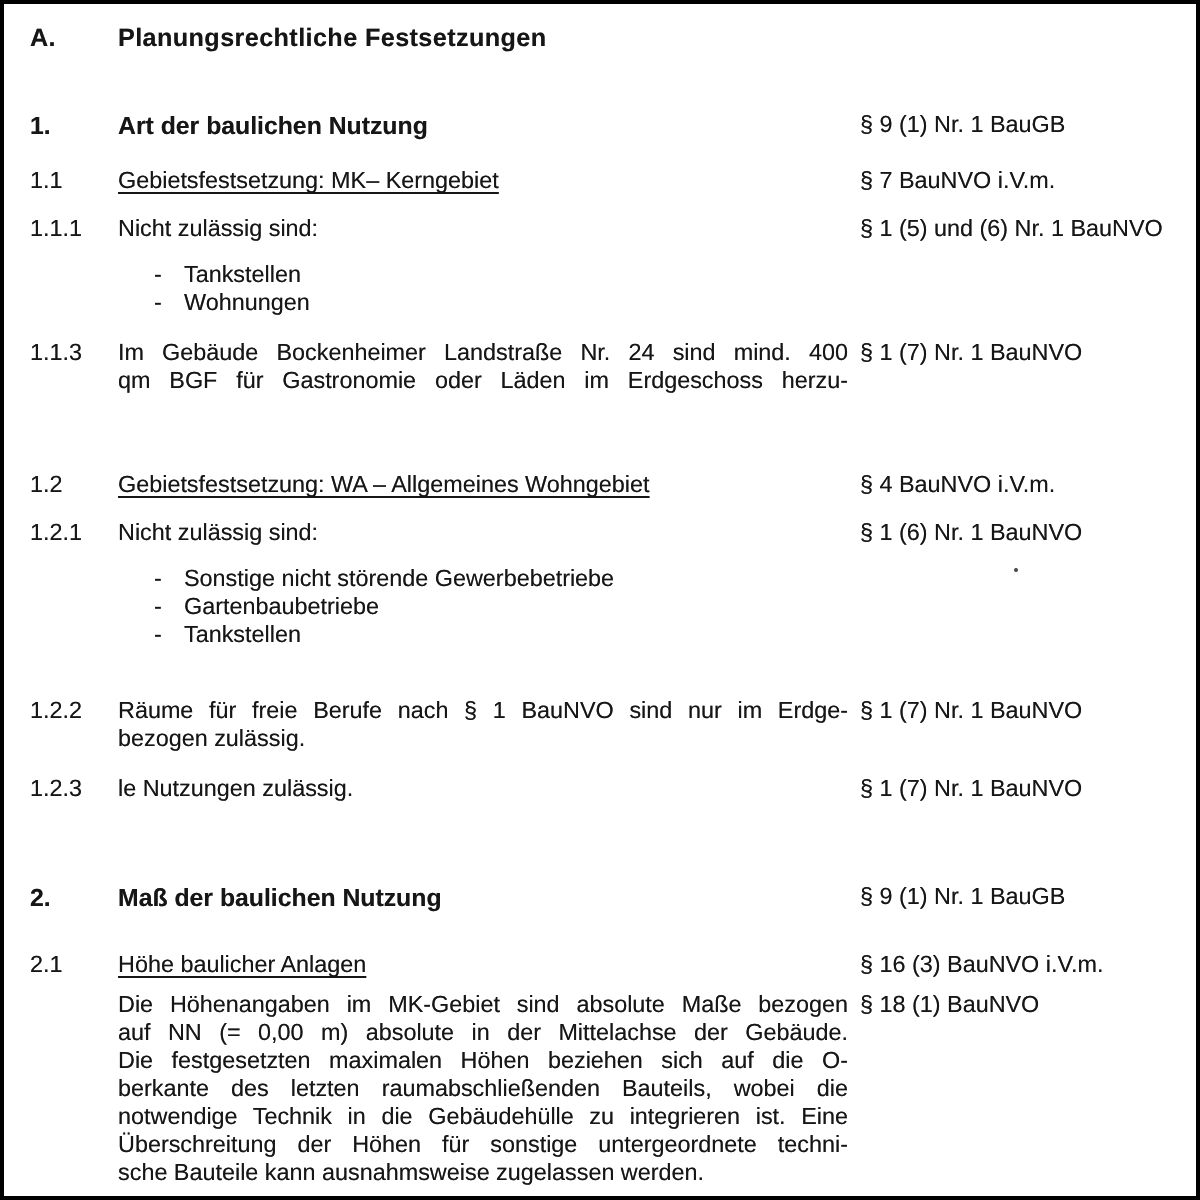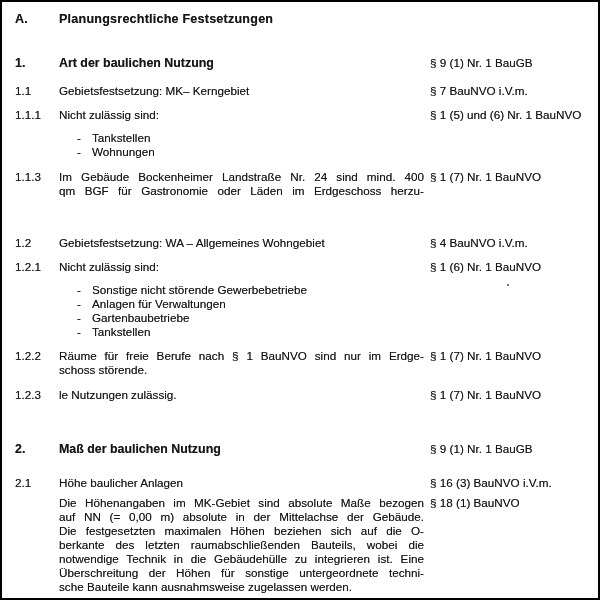--- a/index.html
+++ b/index.html
@@ -16,21 +16,21 @@
     color: #161616;
     overflow: hidden;
     text-shadow: 0 0 0.3px rgba(0,0,0,0.55);
   }
   .row { position: absolute; left: 0; width: 100%; }
   .num  { position: absolute; left: 13px; top: 0; white-space: nowrap; }
   .body { position: absolute; left: 57px; top: 0; width: 365px; }
   .ref  { position: absolute; left: 428px; top: 0; white-space: nowrap; }
   .bold { font-weight: bold; font-size: 12.4px; }
   .hd   { font-size: 12.6px; font-weight: bold; letter-spacing: 0.2px; }
-  .u    { text-underline-offset: 2px; }
+  .u    { text-decoration: underline; text-underline-offset: 2px; }
   .jl   { text-align: justify; text-align-last: justify; }
   .bullets { position: absolute; left: 75px; top: 0; }
   .bl   { white-space: nowrap; }
   .dash { display: inline-block; width: 15px; }
   .speck {
     position: absolute; left: 505px; top: 282px;
     width: 2px; height: 2px; background: #444; border-radius: 50%;
   }
 </style>
 </head>
@@ -85,33 +85,32 @@
 
   <div class="row" style="top:258px">
     <div class="num">1.2.1</div>
     <div class="body">Nicht zulässig sind:</div>
     <div class="ref">§ 1 (6) Nr. 1 BauNVO</div>
   </div>
 
   <div class="row" style="top:281px">
     <div class="bullets">
       <div class="bl"><span class="dash">-</span><span>Sonstige nicht störende Gewerbebetriebe</span></div>
-      <div class="bl"><span class="dash">-</span><span>Anlagen für Verwaltungen</span></div>
       <div class="bl"><span class="dash">-</span><span>Gartenbaubetriebe</span></div>
       <div class="bl"><span class="dash">-</span><span>Tankstellen</span></div>
     </div>
   </div>
 
   <div class="speck"></div>
 
   <div class="row" style="top:347px">
     <div class="num">1.2.2</div>
     <div class="body">
       <div class="jl">Räume für freie Berufe nach § 1 BauNVO sind nur im Erdge-</div>
-      <div>schoss störende.</div>
+      <div>bezogen zulässig.</div>
     </div>
     <div class="ref">§ 1 (7) Nr. 1 BauNVO</div>
   </div>
 
   <div class="row" style="top:386px">
     <div class="num">1.2.3</div>
     <div class="body">
       <div>le Nutzungen zulässig.</div>
     </div>
     <div class="ref">§ 1 (7) Nr. 1 BauNVO</div>

